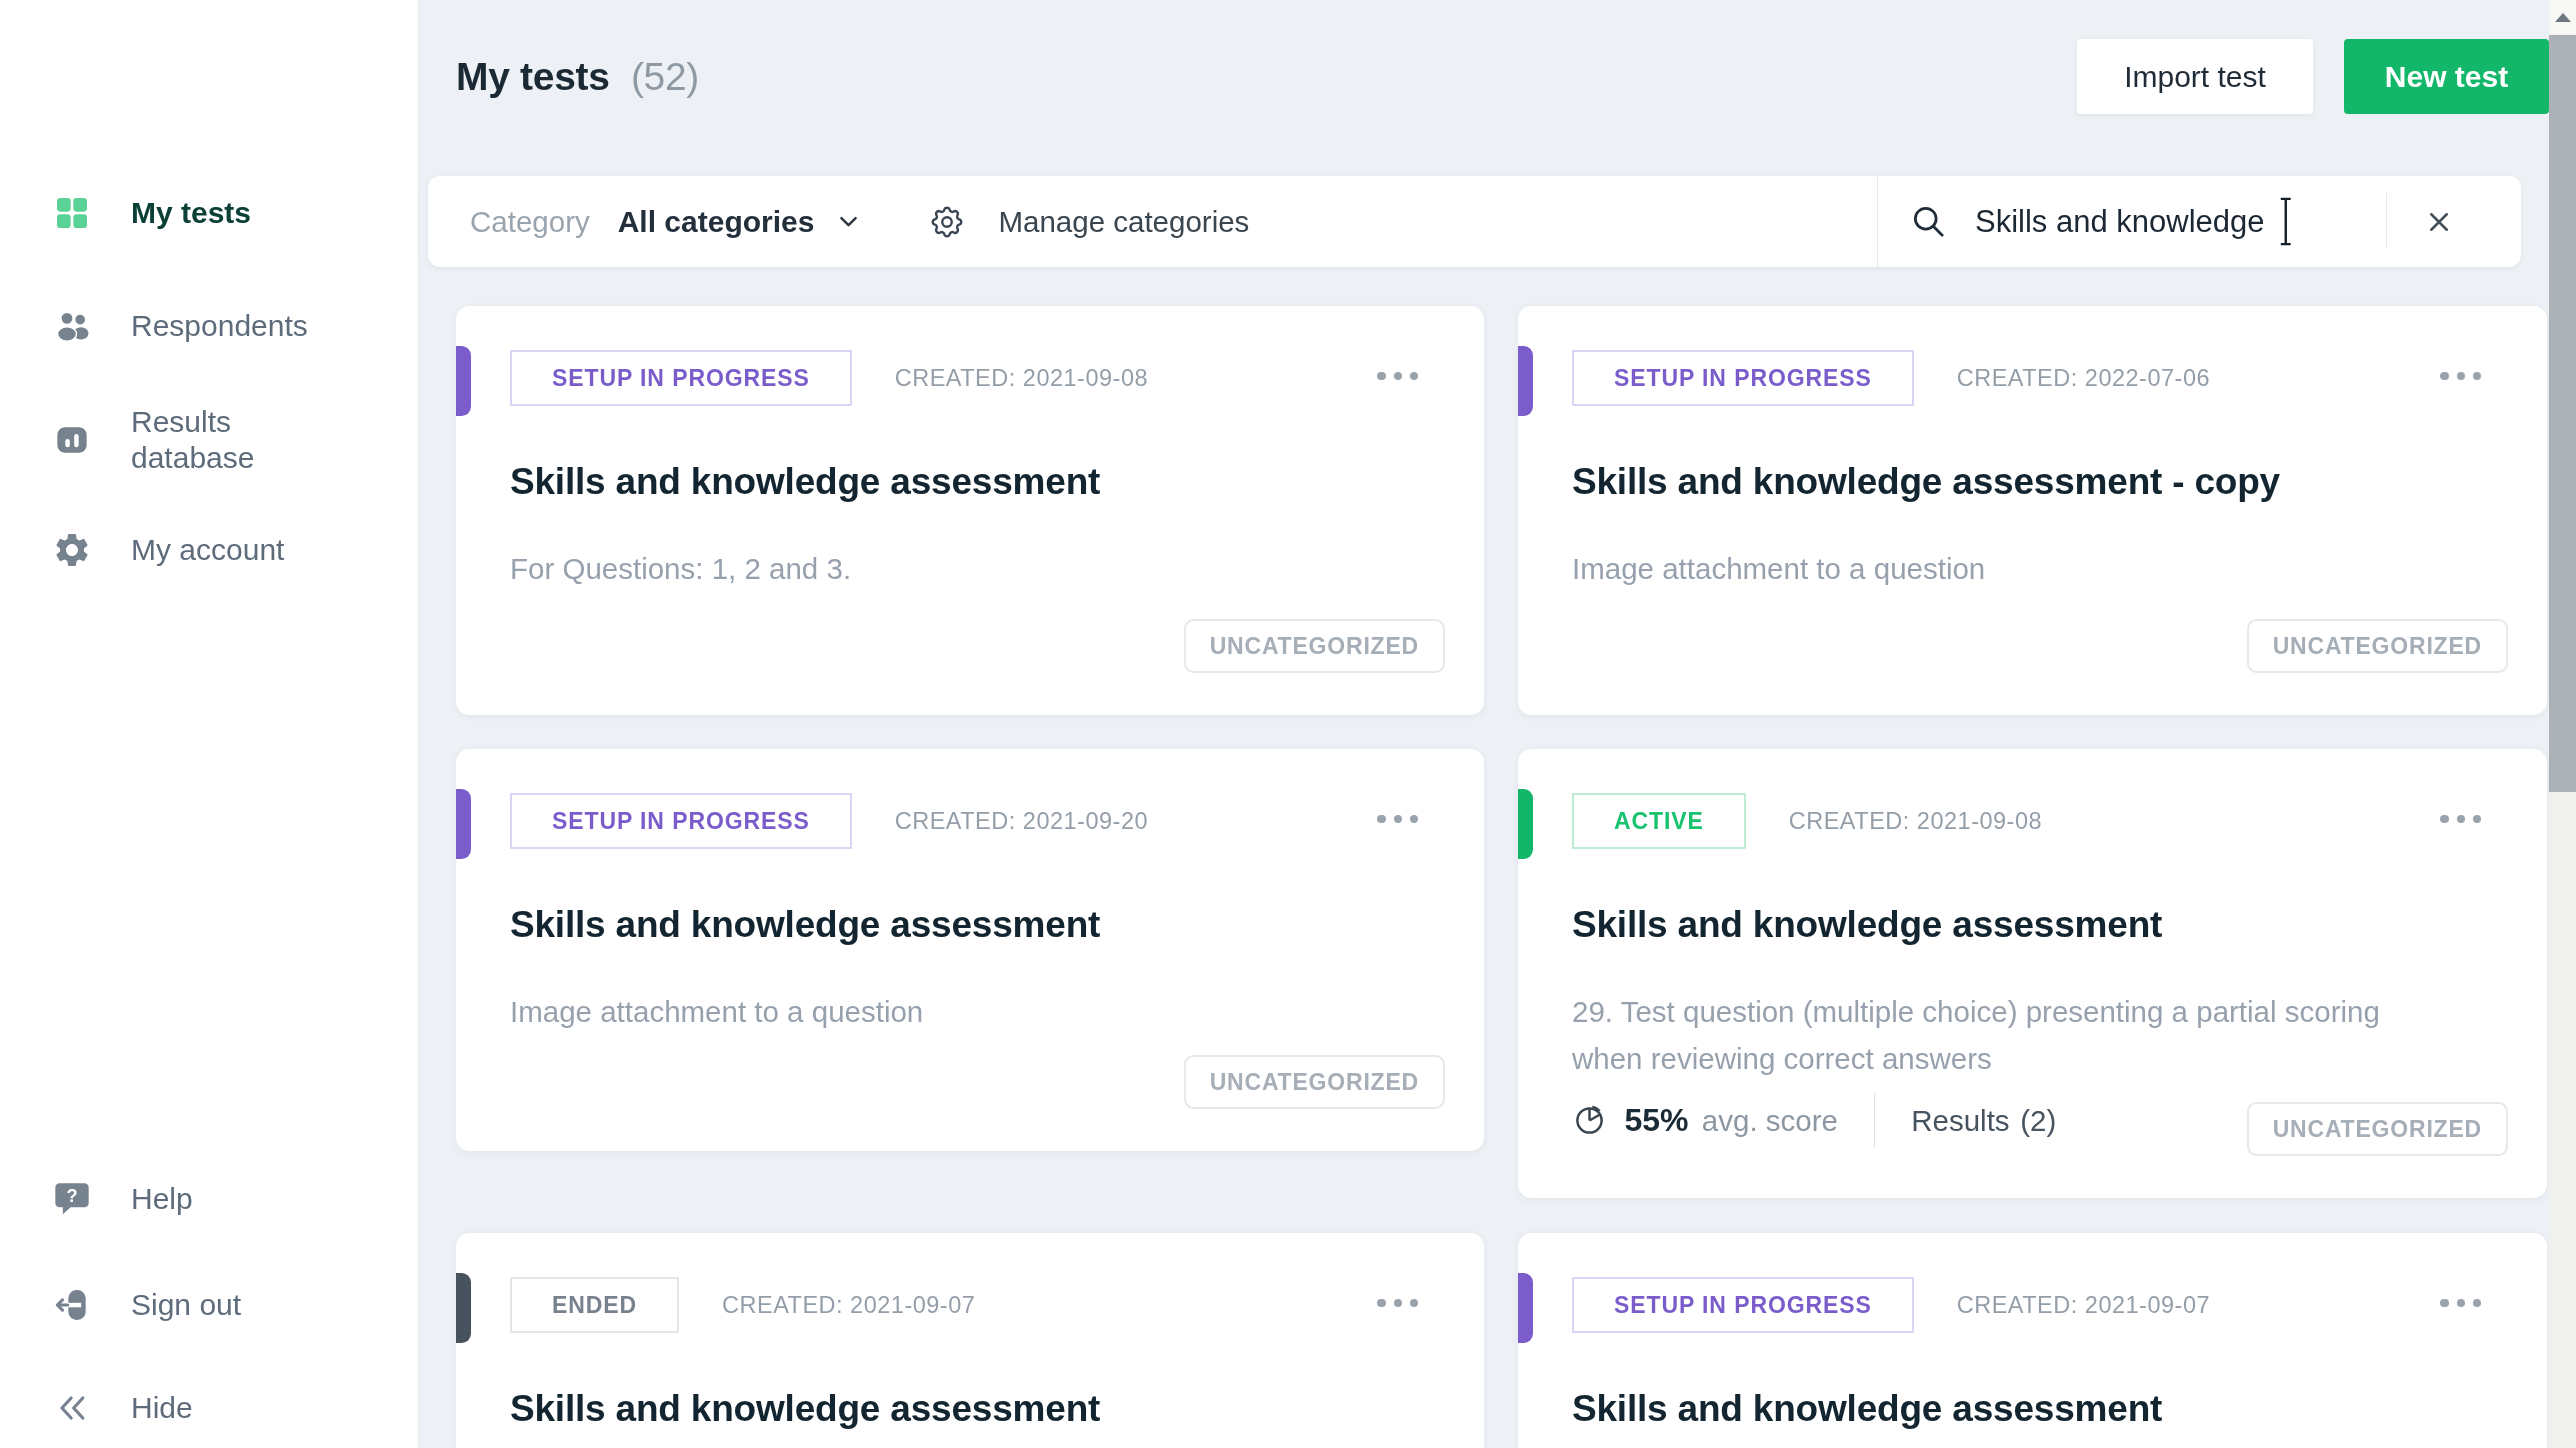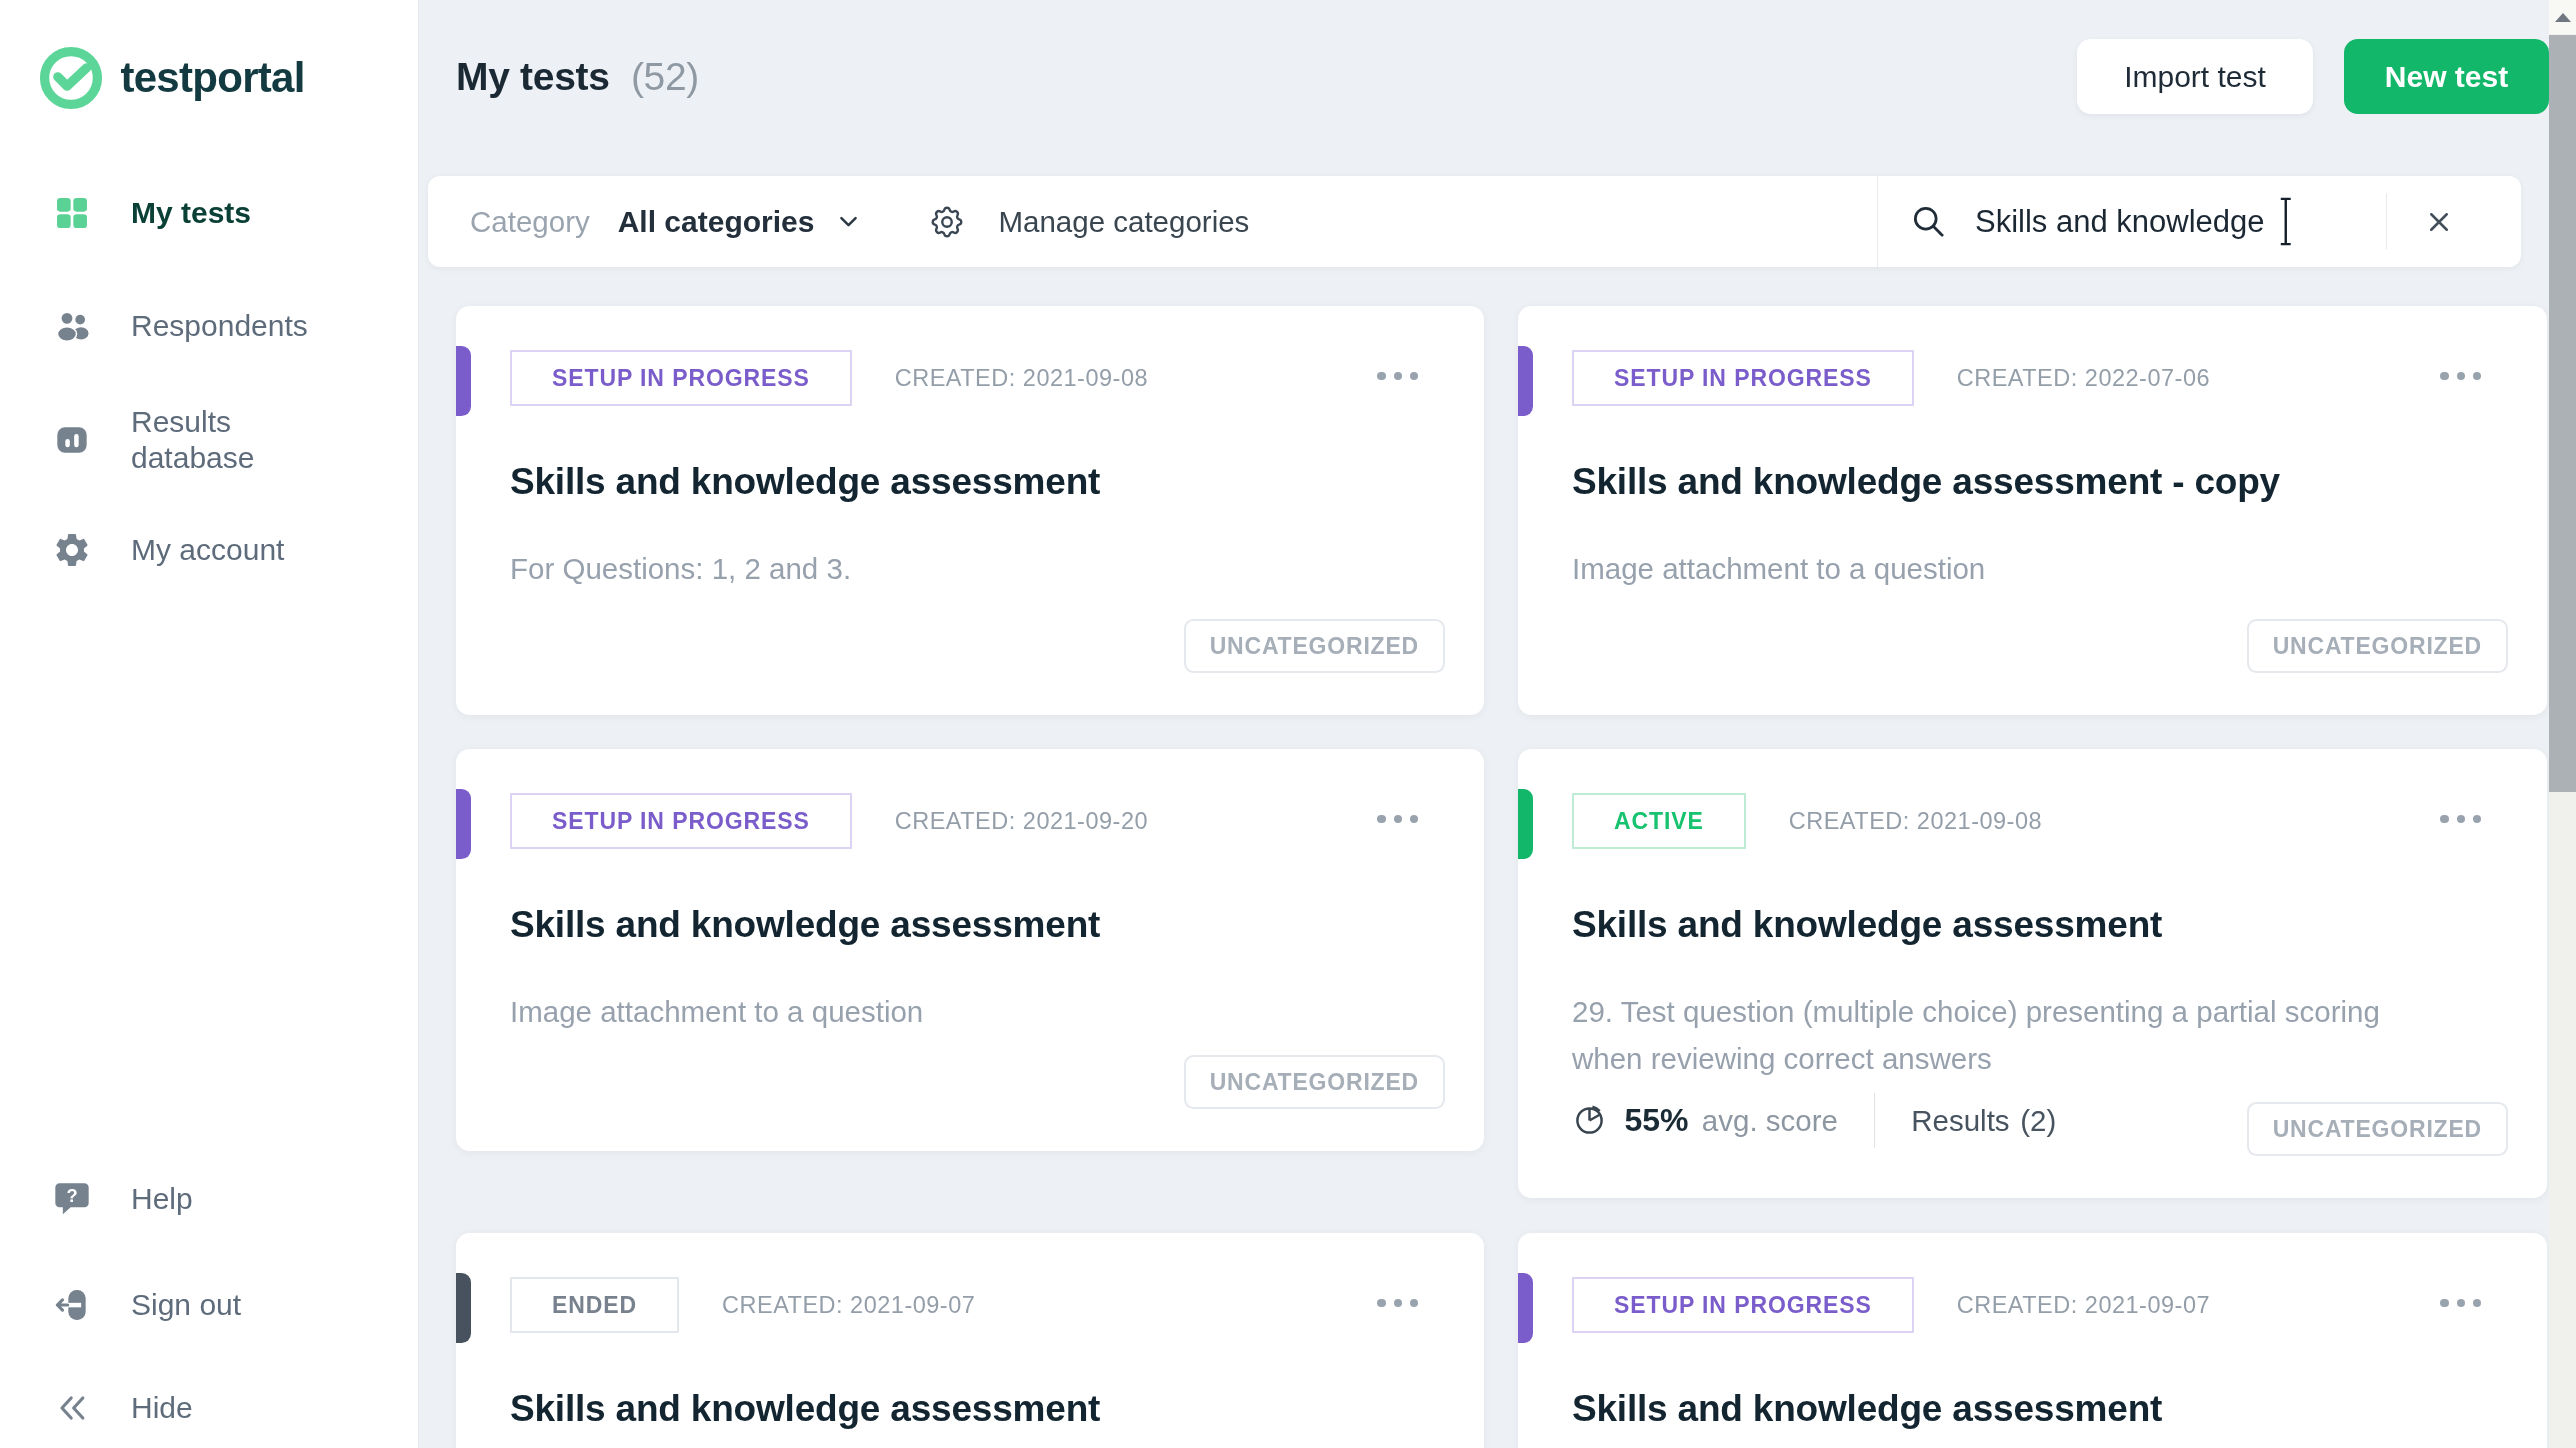--- a/index.html
+++ b/index.html
@@ -21,21 +21,21 @@
   .ni-1 { top:282px; height:87px; }
   .ni-2 { top:379px; height:121px; }
   .ni-3 { top:506px; height:87px; }
   .nf-0 { top:1155px; height:87px; }
   .nf-1 { top:1261px; height:87px; }
   .nf-2 { top:1364px; height:87px; }
 
   
   .page-title { position:absolute; left:456px; top:55px; font-size:39px; font-weight:700; color:#1b2934; letter-spacing:-0.3px; }
   .page-title .count { color:#8f99a4; font-weight:500; margin-left:10.7px; }
-  .btn { position:absolute; top:39px; height:75px; border:none; border-radius:14px; font-family:inherit; font-size:30px; display:flex; align-items:center; justify-content:center; cursor:pointer; }
+  .btn { position:absolute; top:39px; height:75px; border:none; border-radius:4px; font-family:inherit; font-size:30px; display:flex; align-items:center; justify-content:center; cursor:pointer; }
   .btn-import { left:2077px; width:236px; background:#ffffff; color:#1f2b36; font-weight:500; box-shadow:0 2px 6.7px rgba(16,24,40,.06); }
   .btn-new { left:2344px; width:205px; background:#12b76a; color:#ffffff; font-weight:600; }
 
   
   .filterbar { position:absolute; left:428px; top:176px; width:2093px; height:91px; background:#ffffff; border-radius:12px; box-shadow:0 1.3px 6.7px rgba(16,24,40,.05); display:flex; align-items:center; }
   .filter-left { flex:1; display:flex; align-items:center; padding-left:42px; height:100%; }
   .cat-label { font-size:29.5px; color:#9aa4af; }
   .cat-select { display:flex; align-items:center; margin-left:28px; cursor:pointer; }
   .cat-value { font-size:30px; color:#232f3b; font-weight:600; }
   .chev { width:31px; height:31px; margin-left:19px; }
@@ -85,27 +85,20 @@
   .scroll-btn { position:absolute; top:0; left:0; width:27px; height:34px; background:#f8f8f5; display:flex; align-items:center; justify-content:center; cursor:pointer; }
   .scroll-btn .tri { width:0; height:0; border-left:8.7px solid transparent; border-right:8.7px solid transparent; border-bottom:9.4px solid #6f7780; }
   .scroll-thumb { position:absolute; top:35px; left:0; width:27px; height:757px; background:#acb1b6; cursor:pointer; }
 </style>
 </head>
 <body>
 
 <div class="screen">
 
   <aside class="sidebar">
-    <div class="logo">
-      <svg viewBox="0 0 24 24">
-        <circle cx="12" cy="12" r="8.8" fill="none" stroke="#5cd698" stroke-width="3.1"></circle>
-        <path d="M7.6 11.6 l3.1 3.1 L17.2 8.6" fill="none" stroke="#5cd698" stroke-width="3.1" stroke-linecap="round" stroke-linejoin="round"></path>
-      </svg>
-      <span class="word">testportal</span>
-    </div>
 
     <div class="nav-item active ni-0">
       <span class="ic">
         <svg viewBox="0 0 24 24">
             <g fill="#5ad195">
           <rect x="3" y="3" width="8.2" height="8.2" rx="2"></rect>
               <rect x="12.8" y="3" width="8.2" height="8.2" rx="2"></rect>
           <rect x="3" y="12.8" width="8.2" height="8.2" rx="2"></rect>
               <rect x="12.8" y="12.8" width="8.2" height="8.2" rx="2"></rect>
         </g>

